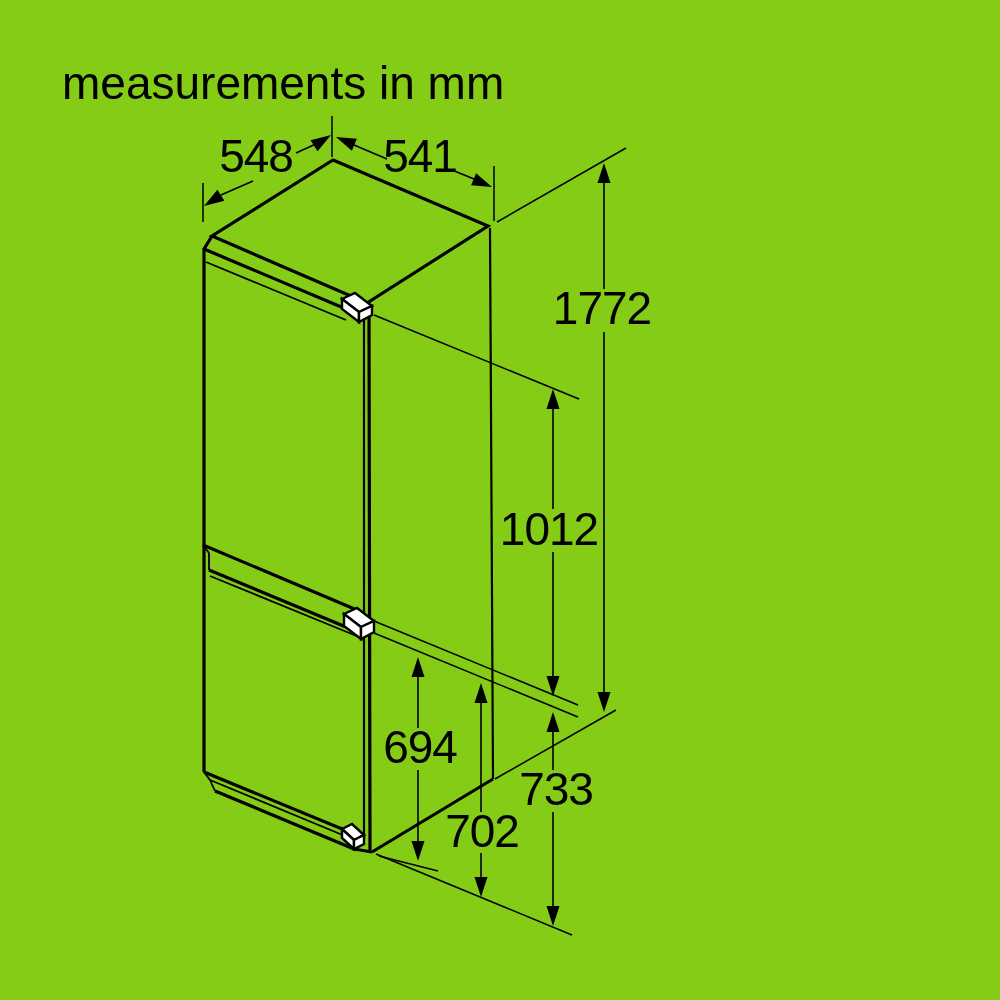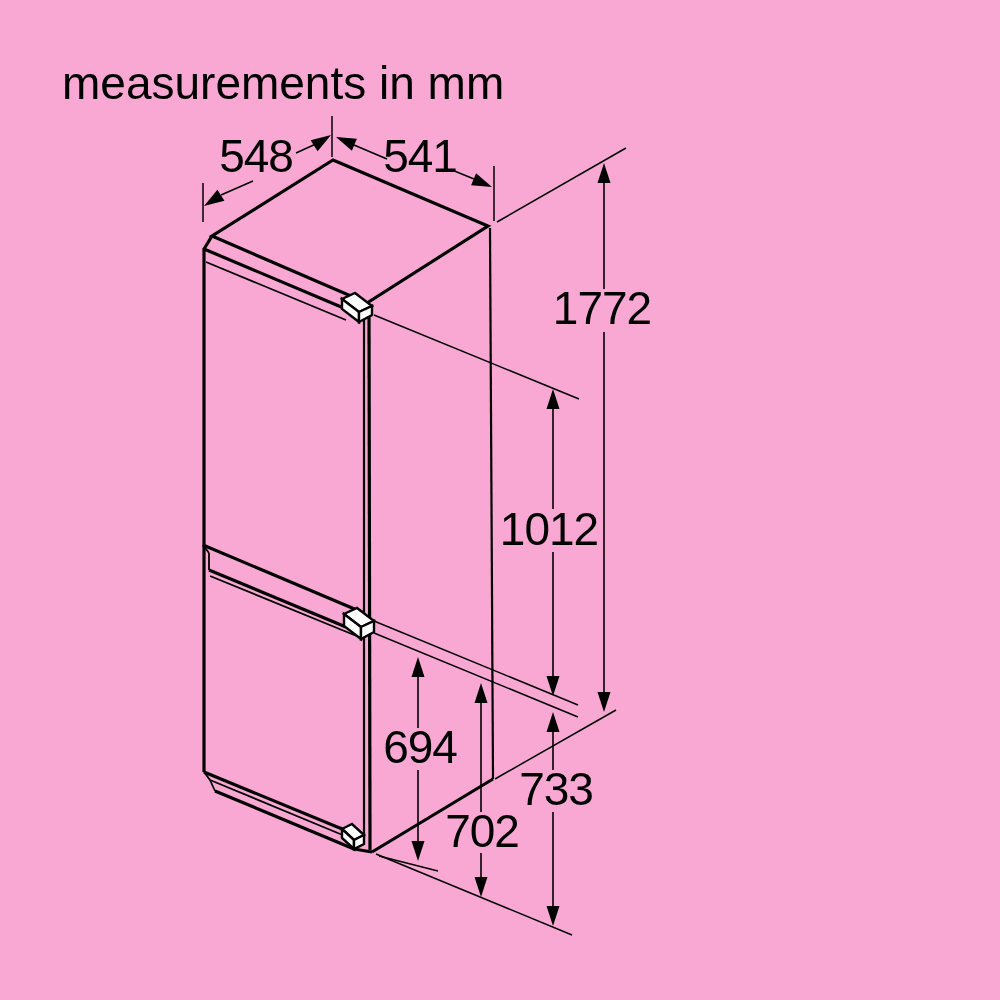--- a/index.html
+++ b/index.html
@@ -4,21 +4,21 @@
 <style>
   html, body {
     margin: 0;
     padding: 0;
     background: #ffffff;
   }
   .stage {
     position: relative;
     width: 1000px;
     height: 1000px;
-    background: #f9a8d4;
+    background: #84cc16;
     overflow: hidden;
   }
   svg {
     display: block;
   }
   text {
     font-family: "Liberation Sans", "DejaVu Sans", sans-serif;
     fill: #000000;
   }
   .title-text {

